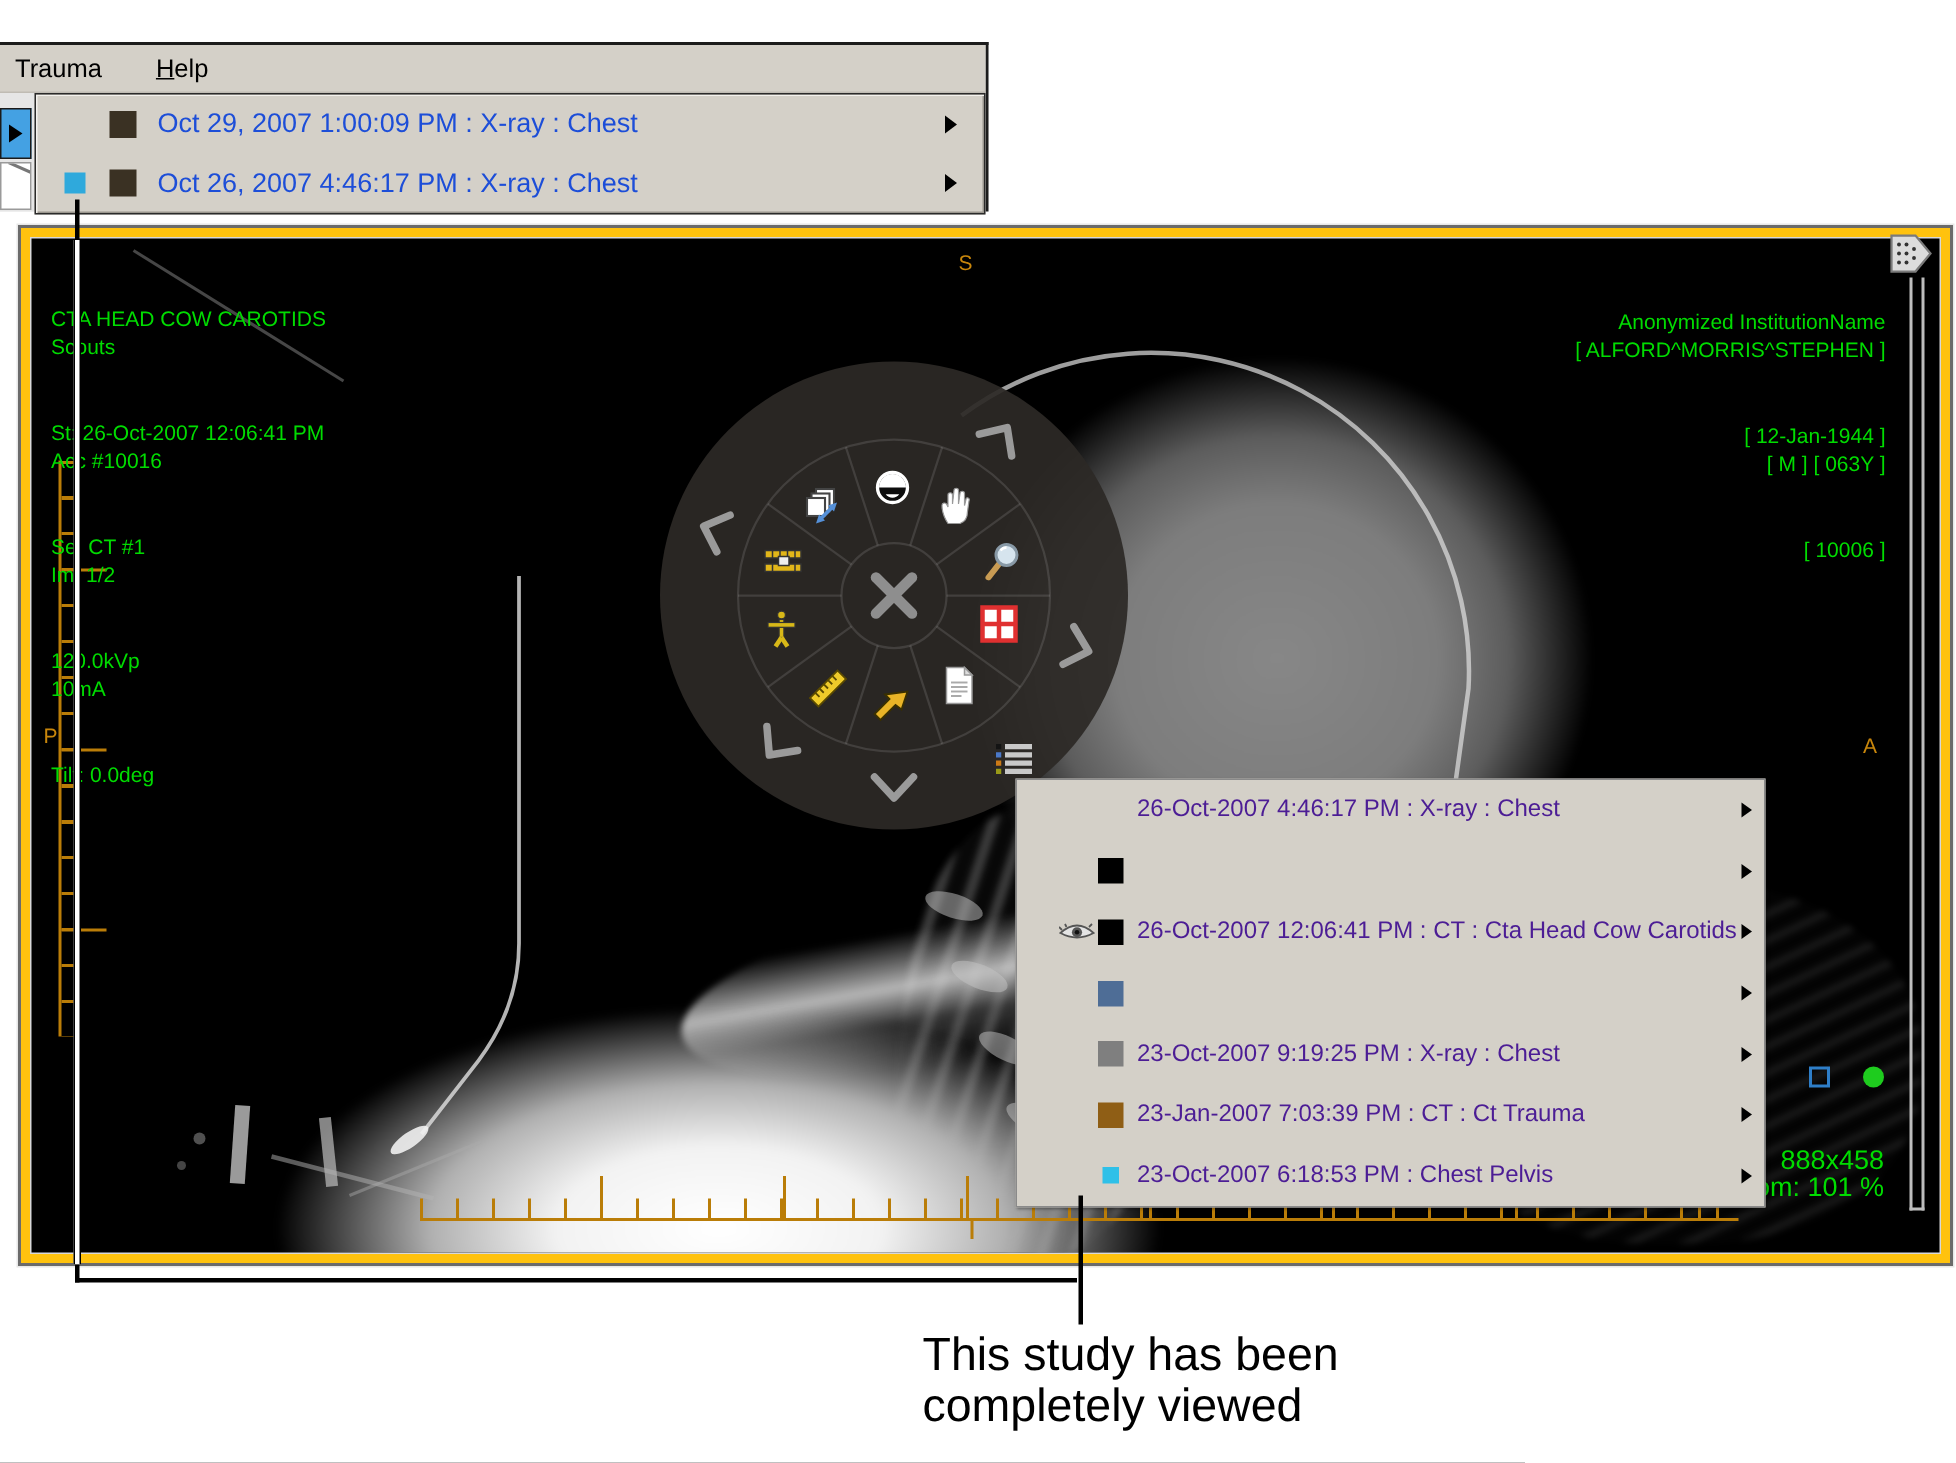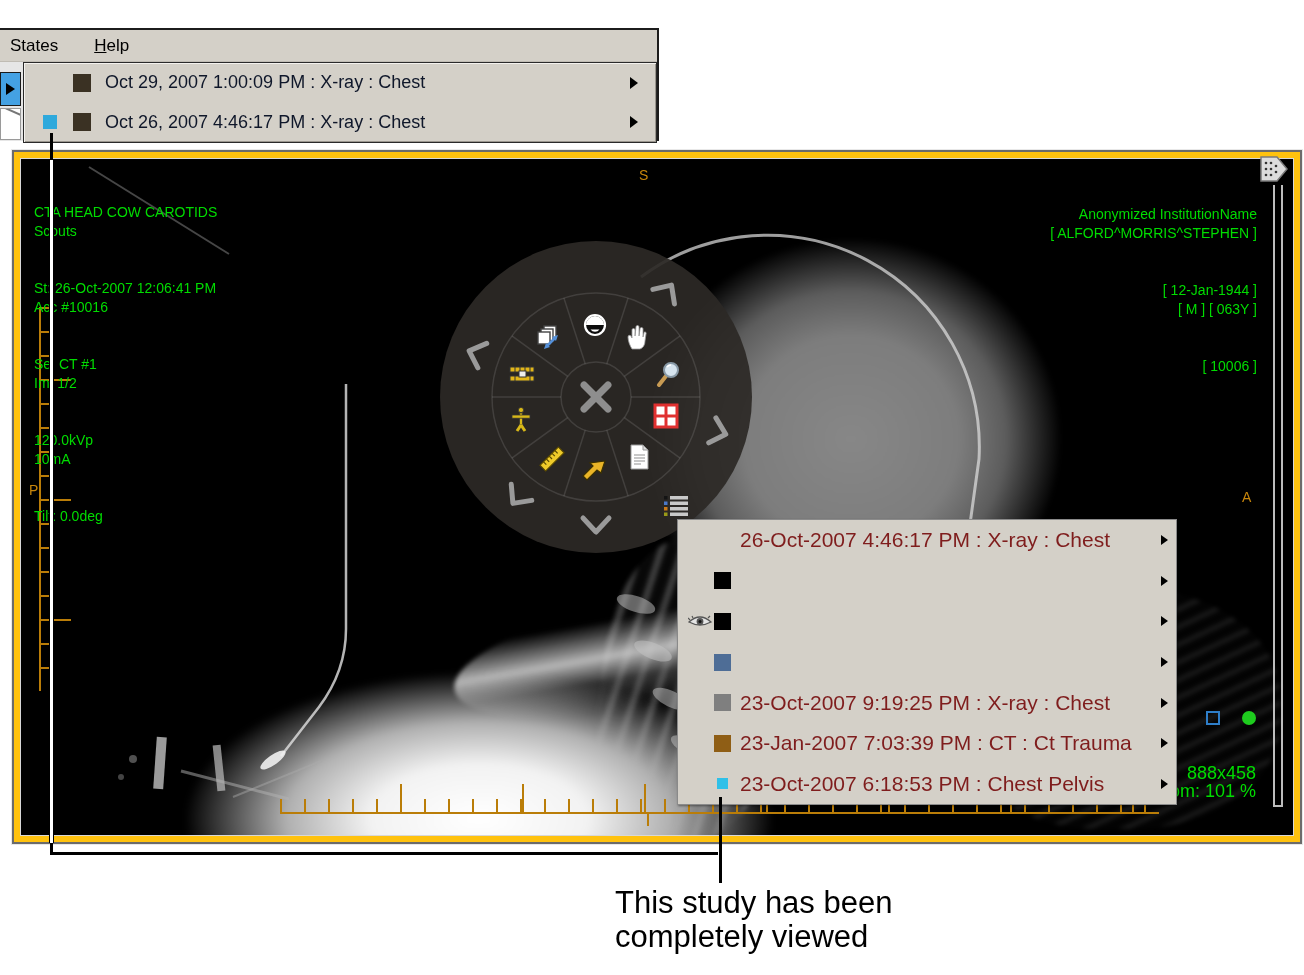--- a/index.html
+++ b/index.html
@@ -13,21 +13,21 @@
 .menu-label { padding:2px 4px; }
 .acc { text-decoration:underline; }
 #left-strip { position:absolute; left:0; top:32px; width:23px; bottom:0; background:#E6E6E6; }
 #blue-btn { position:absolute; left:0; top:10px; width:21px; height:34px; background:#44A1E3; border:1px solid #1a1a1a;
   display:flex; align-items:center; justify-content:center; }
 #blue-btn .tri { width:0; height:0; border-left:9px solid #000; border-top:6px solid transparent; border-bottom:6px solid transparent; }
 #white-box { position:absolute; left:0; top:46px; width:21px; height:32px; background:#fff; border:1px solid #9a9a9a; overflow:hidden; }
 #white-box .frag { position:absolute; left:4px; top:2px; width:18px; height:2px; background:#777; transform:rotate(24deg); }
 #dropdown { position:absolute; left:23px; top:32px; width:634px; height:81px; background:#D4D0C8;
   border:1px solid #2a2a2a; box-shadow: inset 1px 1px 0 #f4f2ee, inset -1px -1px 0 #9a968e; display:flex; flex-direction:column; }
-.mrow { flex:1; display:flex; align-items:center; position:relative; font-size:18px; color:#0f172a; }
+.mrow { flex:1; display:flex; align-items:center; position:relative; font-size:18px; color:#1d4ed8; }
 .mrow .csq { position:absolute; left:19px; width:14px; height:14px; }
 .mrow .bsq { position:absolute; left:49px; width:18px; height:18px; }
 .mrow .mlabel { position:absolute; left:81px; white-space:nowrap; }
 .mrow .arr { position:absolute; right:18px; width:0; height:0; border-left:8px solid #000; border-top:6px solid transparent; border-bottom:6px solid transparent; }
 
 
 #viewer { position:absolute; left:12px; top:150px; width:1290px; height:694px;
   border:2px solid #6b6b6b; background:#FFC20E; box-shadow:0 0 0 1px #e8e8e8; }
 #viewer-inner { position:absolute; left:7px; top:7px; right:7px; bottom:7px; background:#000; overflow:hidden;
   box-shadow:0 0 0 1px #d8d8d8; }
@@ -80,21 +80,21 @@
 #list-icon { position:absolute; left:642px; top:336px; width:26px; height:22px; z-index:4; }
 
 
 #scroll-track { position:absolute; right:10px; top:26px; width:10px; height:622px; z-index:3;
   border-left:2px solid #BDBDBD; border-right:2px solid #BDBDBD; border-bottom:2px solid #BDBDBD; }
 #handle-icon { position:absolute; left:1260px; top:154px; width:28px; height:30px; z-index:20; }
 
 
 #study-menu { position:absolute; left:656px; top:360px; width:500px; height:286px; background:#D4D0C8;
   border:1px solid #8a8a8a; box-shadow:1px 1px 2px rgba(0,0,0,.4); display:flex; flex-direction:column; z-index:10; }
-.srow { flex:1; display:flex; align-items:center; padding-left:10px; position:relative; font-size:21px; color:#7f1d1d; }
+.srow { flex:1; display:flex; align-items:center; padding-left:28px; position:relative; font-size:16px; color:#4c1d95; }
 .srow .eye { width:26px; height:16px; display:flex; align-items:center; }
 .srow .sqwrap { width:26px; display:flex; align-items:center; }
 .srow .sq { width:17px; height:17px; background:transparent; }
 .srow.small-sq .sq { width:11px; height:11px; margin-left:3px; }
 .srow .slabel { white-space:nowrap; }
 .srow .arr { position:absolute; right:8px; width:0; height:0; border-left:7px solid #000; border-top:5px solid transparent; border-bottom:5px solid transparent; }
 
 
 .cline { position:absolute; background:#000; z-index:30; }
 #cl-v1a { left:50px; top:133px; width:3px; height:27px; }
@@ -102,21 +102,21 @@
 #cl-v1c { left:50px; top:843px; width:3px; height:12px; }
 #cl-h1 { left:50px; top:852px; width:668px; height:3px; }
 #cl-v2 { left:719px; top:797px; width:3px; height:86px; }
 #caption { position:absolute; left:615px; top:886px; font-size:31px; line-height:34px; color:#000000; z-index:30; }
 </style>
 </head>
 <body>
 
 <div id="top-window">
   <div id="menubar">
-    <span class="menu-label">States</span>
+    <span class="menu-label">Trauma</span>
     <span class="menu-label"><span class="acc">H</span><span>elp</span></span>
   </div>
   <div id="left-strip">
     <div id="blue-btn">
         <span class="tri"></span>
       </div>
     <div id="white-box">
         <span class="frag"></span>
       </div>
   </div>
@@ -342,20 +342,21 @@
         <svg viewBox="0 0 24 15" width="24" height="15">
           <path d="M1,8 Q12,-2 23,8 Q12,14 1,8 Z" fill="#E4E4E4" stroke="#555" stroke-width="1.3"></path>
           <circle cx="12" cy="7.5" r="3.4" fill="#555"></circle>
               <circle cx="12" cy="7.5" r="1.5" fill="#111"></circle>
           <path d="M2,6 L0,4 M5,4 L4,2 M20,4 L22,2" stroke="#555" stroke-width="1.2"></path>
         </svg>
       </span>
       <span class="sqwrap">
             <span class="sq" style="background-color: rgb(0, 0, 0);"></span>
           </span>
+      <span class="slabel">26-Oct-2007 12:06:41 PM : CT : Cta Head Cow Carotids</span>
           <span class="arr"></span>
     </div>
     <div class="srow">
       <span class="eye"></span>
           <span class="sqwrap">
             <span class="sq" style="background-color: rgb(78, 109, 150);"></span>
           </span>
           <span class="arr"></span>
     </div>
     <div class="srow">

